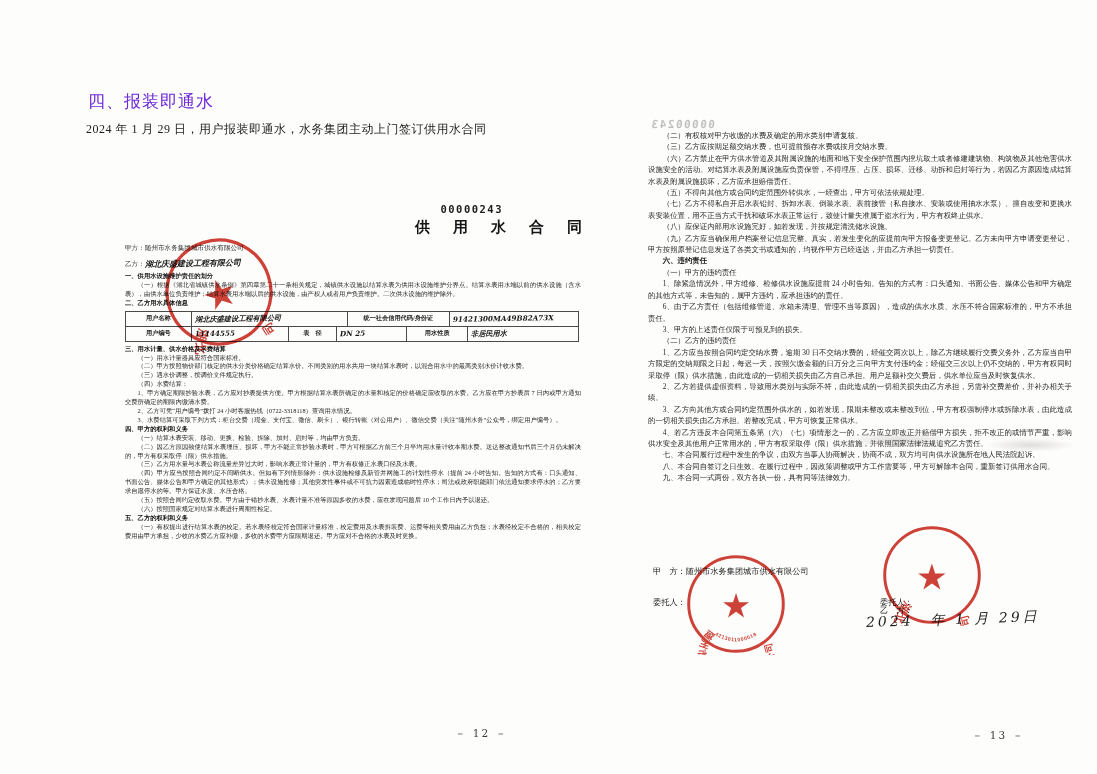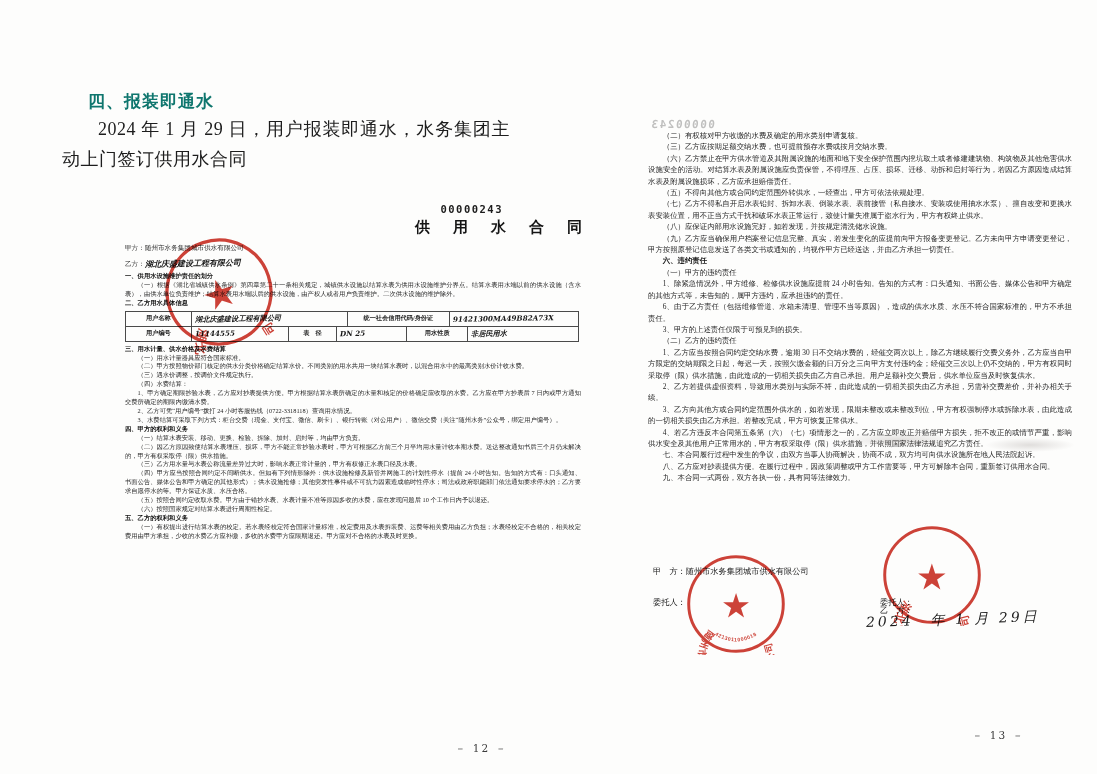--- a/index.html
+++ b/index.html
@@ -2,22 +2,22 @@
 <html><head>
 <meta charset="utf-8">
 <style>
   html,body{margin:0;padding:0;}
   body{
     width:1097px;height:774px;position:relative;overflow:hidden;
     background:#fdfdfc;color:#222;
     font-family:"Liberation Serif", serif;
   }
   
-  .intro-h{position:absolute;left:88px;top:90px;font-size:17px;font-weight:bold;color:#0f766e;letter-spacing:1px;}
-  .intro-p{position:absolute;left:62px;top:114px;width:448px;font-size:18px;line-height:30px;
+  .intro-h{position:absolute;left:88px;top:90px;font-size:17px;font-weight:normal;color:#6d28d9;letter-spacing:1px;}
+  .intro-p{position:absolute;left:62px;top:114px;width:448px;font-size:12px;line-height:30px;
            color:#1d1d1d;text-indent:2em;text-align:justify;letter-spacing:.5px;}
   
   .scan{position:absolute;left:113px;top:203px;width:476px;color:#272727;}
   .serial{font-family:"DejaVu Sans Mono",monospace;font-weight:bold;font-size:10.5px;letter-spacing:1.5px;
           text-align:right;padding-right:86px;color:#1c1c1c;}
   .c-title{text-align:right;font-size:15px;font-weight:bold;letter-spacing:7px;margin-top:3px;color:#141414;font-family:Liberation Mono, monospace;}
   .party{font-size:6.6px;margin-top:5px;padding-left:12px;line-height:11px;}
   .hw{font-style:italic;font-weight:bold;display:inline-block;transform:rotate(-1deg);
       font-family:"DejaVu Serif",serif;color:#171717;}
   .party .hw{font-size:8px;}
@@ -48,21 +48,21 @@
   .hw-date{position:absolute;left:218px;top:495px;font-size:14px;letter-spacing:3px;
     font-style:italic;font-family:"DejaVu Serif",serif;transform:rotate(-2deg);color:#1d1d1d;}
   
   .stamp{position:absolute;mix-blend-mode:multiply;opacity:.88;}
   .sc{fill:none;stroke:#c8281c;stroke-width:3.2;}
   .st{fill:#c8281c;font-family:"Liberation Sans",sans-serif;font-weight:bold;}
   .smudge{position:absolute;border-radius:50%;
     background:radial-gradient(closest-side,rgba(120,110,105,.22),rgba(120,110,105,0));}
   
   .pageno{position:absolute;font-size:10.5px;color:#3c3c3c;font-family:"DejaVu Serif",serif;letter-spacing:2px;}
-  .pn-l{left:455px;top:742px;text-align:right;}
+  .pn-l{left:455px;top:727px;text-align:right;}
   .pn-r{left:972px;top:729px;}
 </style>
 </head>
 <body>
 
 <div class="intro-h">四、报装即通水</div>
 <div class="intro-p">2024 年 1 月 29 日，用户报装即通水，水务集团主动上门签订供用水合同</div>
 
 <div class="scan">
   <div class="serial">00000243</div>
@@ -145,21 +145,21 @@
       <div class="ln p">（一）甲方的违约责任</div>
       <div class="ln p">1、除紧急情况外，甲方维修、检修供水设施应提前 24 小时告知。告知的方式有：口头通知、书面公告、媒体公告和甲方确定的其他方式等，未告知的，属甲方违约，应承担违约的责任。</div>
       <div class="ln p">6、由于乙方责任（包括维修管道、水箱未清理、管理不当等原因），造成的供水水质、水压不符合国家标准的，甲方不承担责任。</div>
       <div class="ln p">3、甲方的上述责任仅限于可预见到的损失。</div>
       <div class="ln p">（二）乙方的违约责任</div>
       <div class="ln p">1、乙方应当按照合同约定交纳水费，逾期 30 日不交纳水费的，经催交两次以上，除乙方继续履行交费义务外，乙方应当自甲方限定的交纳期限之日起，每迟一天，按照欠缴金额的日万分之三向甲方支付违约金；经催交三次以上仍不交纳的，甲方有权同时采取停（限）供水措施，由此造成的一切相关损失由乙方自己承担。用户足额补交欠费后，供水单位应当及时恢复供水。</div>
       <div class="ln p">2、乙方若提供虚假资料，导致用水类别与实际不符，由此造成的一切相关损失由乙方承担，另需补交费差价，并补办相关手续。</div>
       <div class="ln p">3、乙方向其他方或合同约定范围外供水的，如若发现，限期未整改或未整改到位，甲方有权强制停水或拆除水表，由此造成的一切相关损失由乙方承担。若整改完成，甲方可恢复正常供水。</div>
       <div class="ln p">4、若乙方违反本合同第五条第（六）（七）项情形之一的，乙方应立即改正并赔偿甲方损失，拒不改正的或情节严重，影响供水安全及其他用户正常用水的，甲方有权采取停（限）供水措施，并依照国家法律法规追究乙方责任。</div>
       <div class="ln p">七、本合同履行过程中发生的争议，由双方当事人协商解决，协商不成，双方均可向供水设施所在地人民法院起诉。</div>
-      <div class="ln p">八、乙方应对抄表提供方便。在履行过程中，因政策调整或甲方工作需要等，甲方可解除本合同，重新签订供用水合同。</div>
+      <div class="ln p">八、本合同自签订之日生效。在履行过程中，因政策调整或甲方工作需要等，甲方可解除本合同，重新签订供用水合同。</div>
       <div class="ln p">九、本合同一式两份，双方各执一份，具有同等法律效力。</div>
     </div>
 
   <div class="sig sig-a">甲　方：随州市水务集团城市供水有限公司</div>
   <div class="sig sig-b">乙　方：</div>
   <div class="sig ent-a">委托人：</div>
   <div class="sig ent-b">委托人：</div>
   <div class="hw-date">2024　年 1 月 29日</div>
 </div>
 

